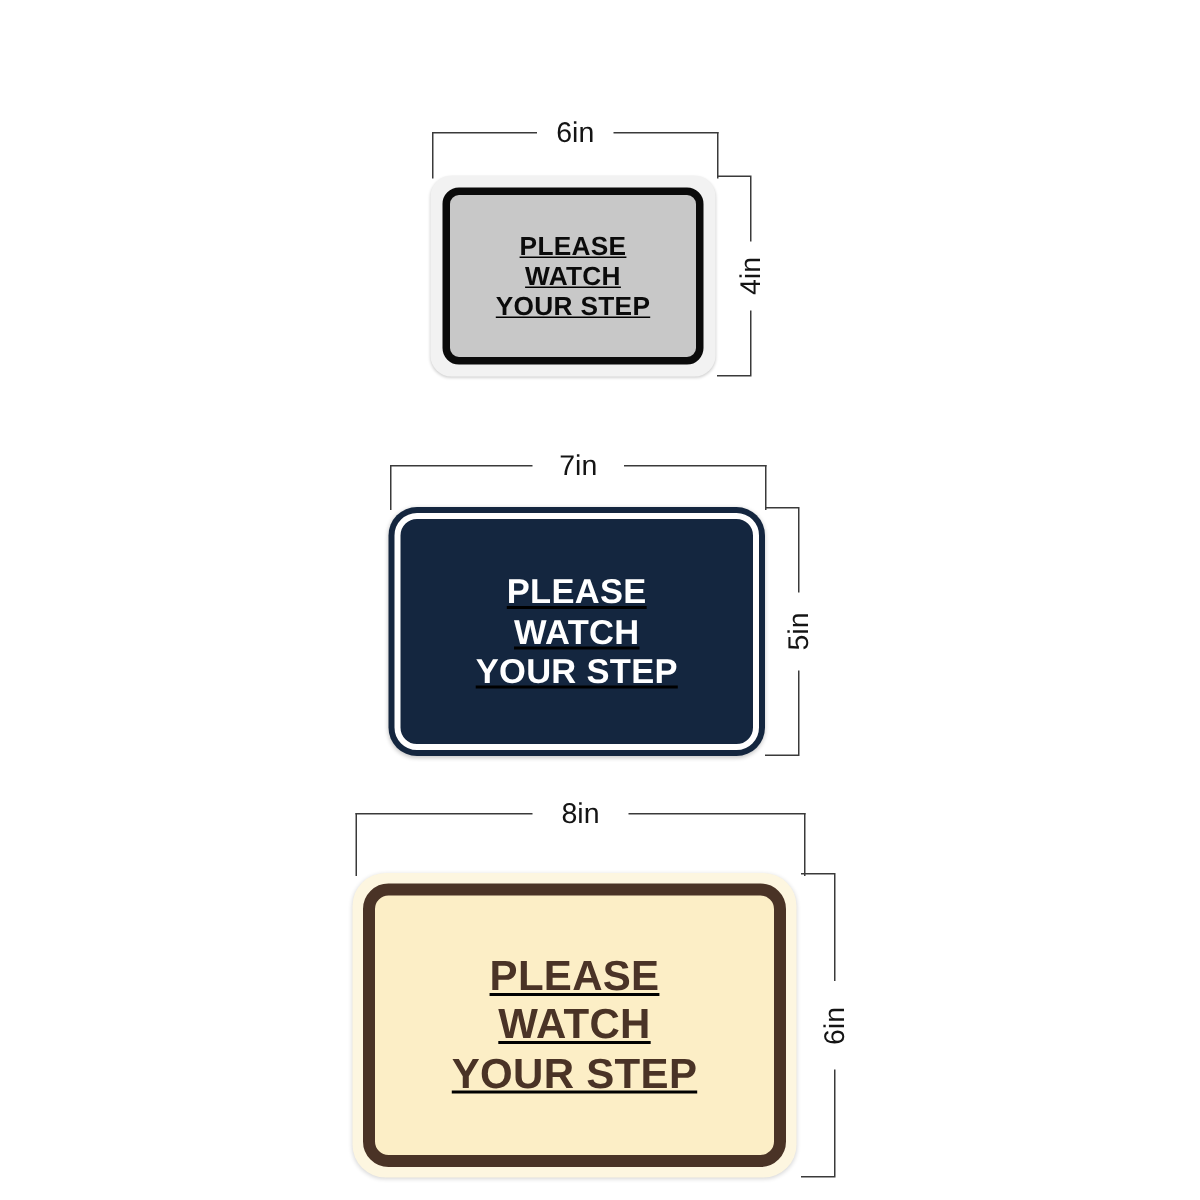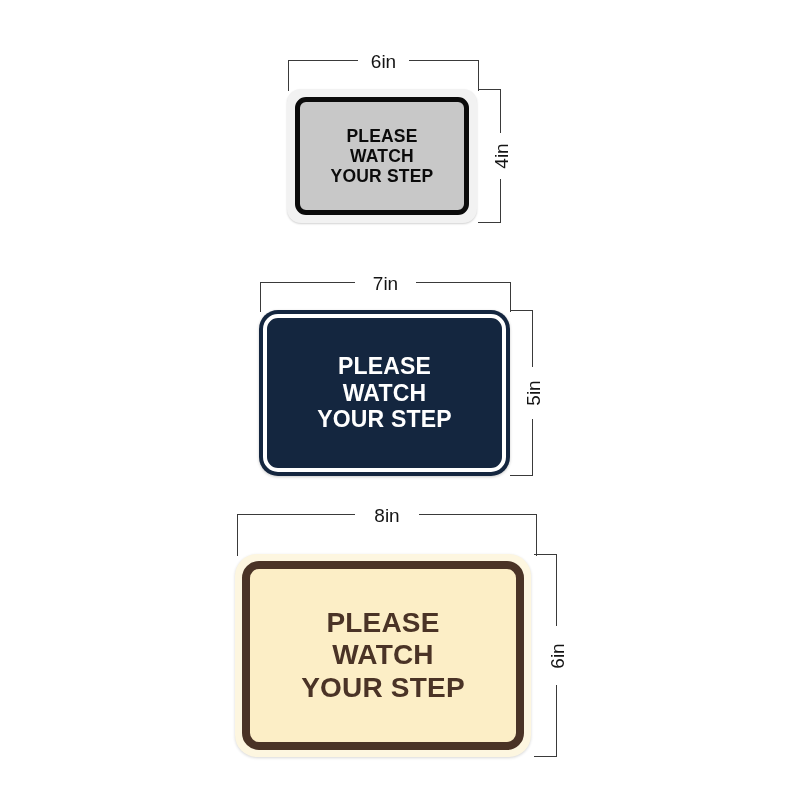--- a/index.html
+++ b/index.html
@@ -12,38 +12,40 @@
     height: 800px;
     position: relative;
     overflow: hidden;
     font-family: "Liberation Sans", sans-serif;
     -webkit-font-smoothing: antialiased;
   }
 
   .canvas {
     position: absolute;
     inset: 0;
+    margin-top: 28px;
   }
 
   
   .sign {
     position: absolute;
     box-sizing: border-box;
     display: flex;
     align-items: center;
     justify-content: center;
   }
   .sign-inner {
     position: absolute;
     inset: 0;
     box-sizing: border-box;
     display: flex;
     flex-direction: column;
     align-items: center;
     justify-content: center;
+    text-decoration: underline;
   }
   .sign-text {
     text-align: center;
     font-weight: bold;
     letter-spacing: 0.2px;
     white-space: nowrap;
     line-height: 1.16;
   }
 
   

